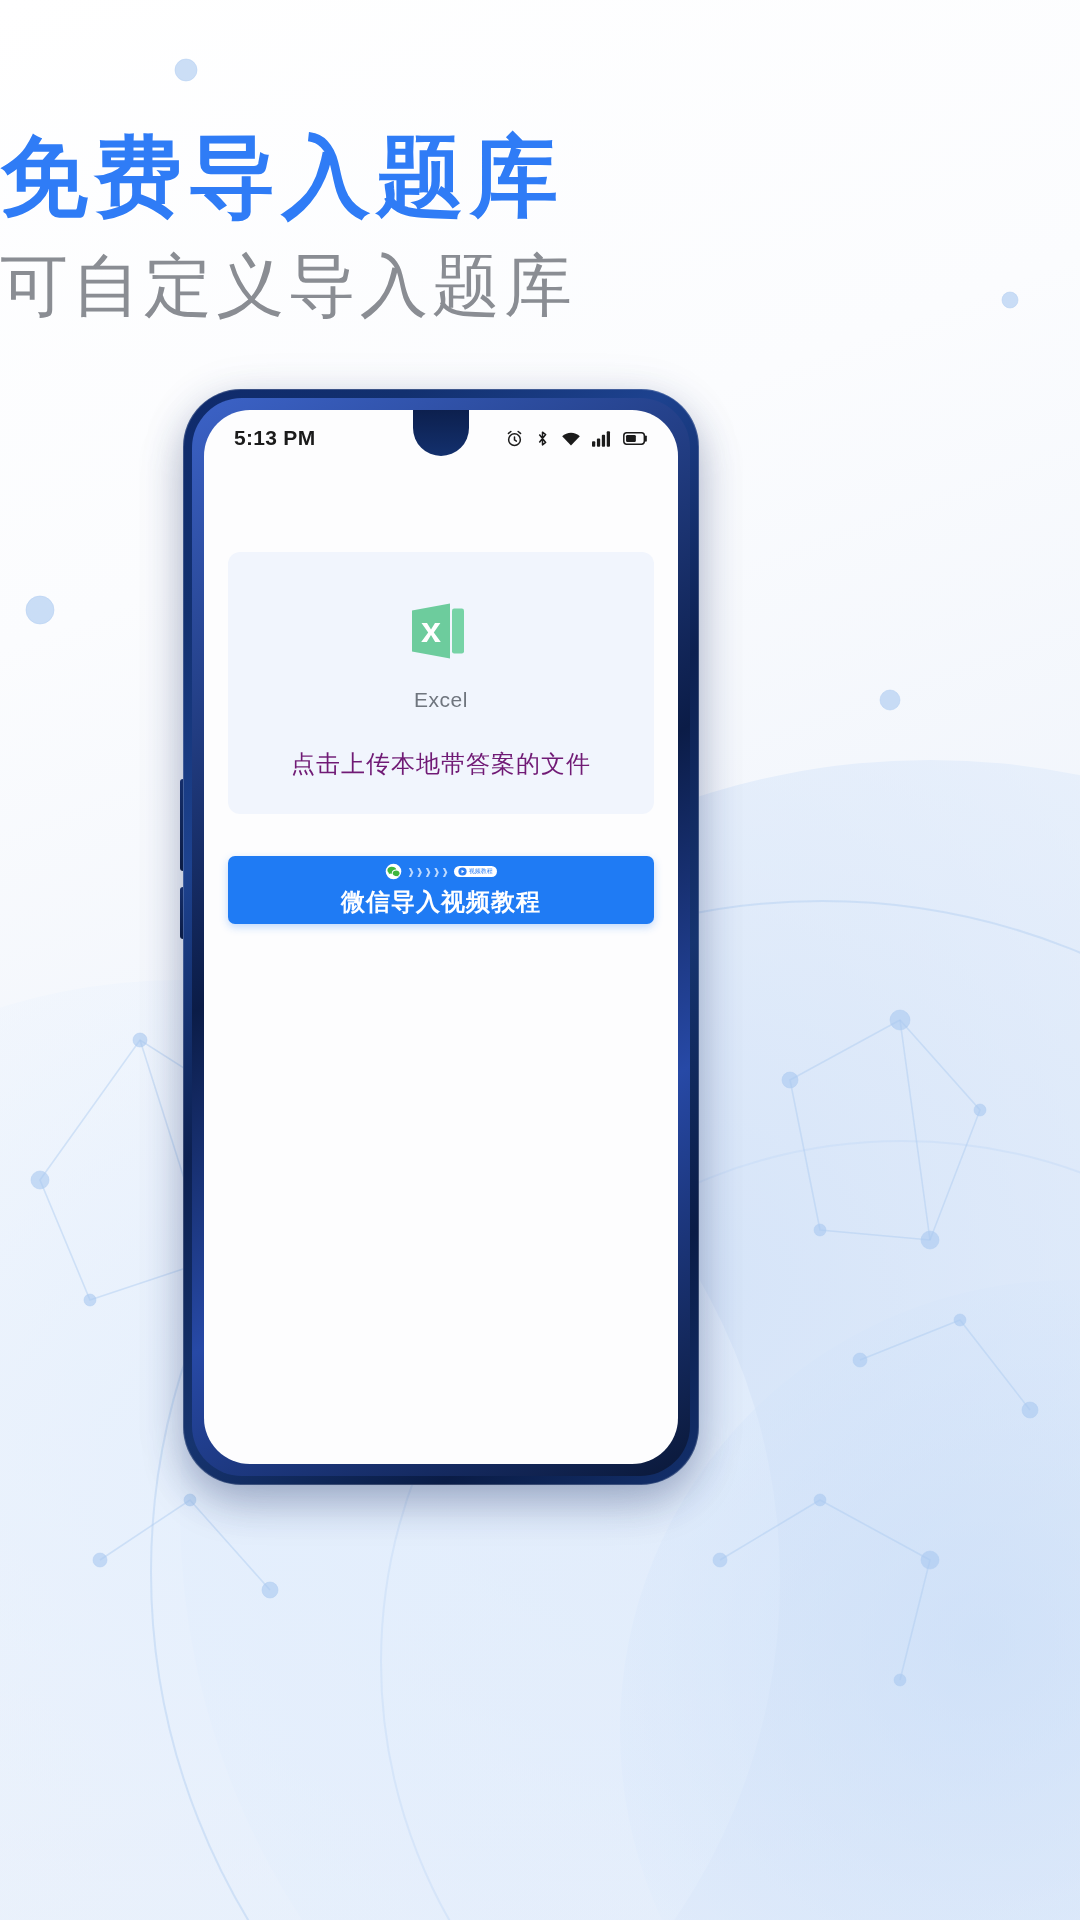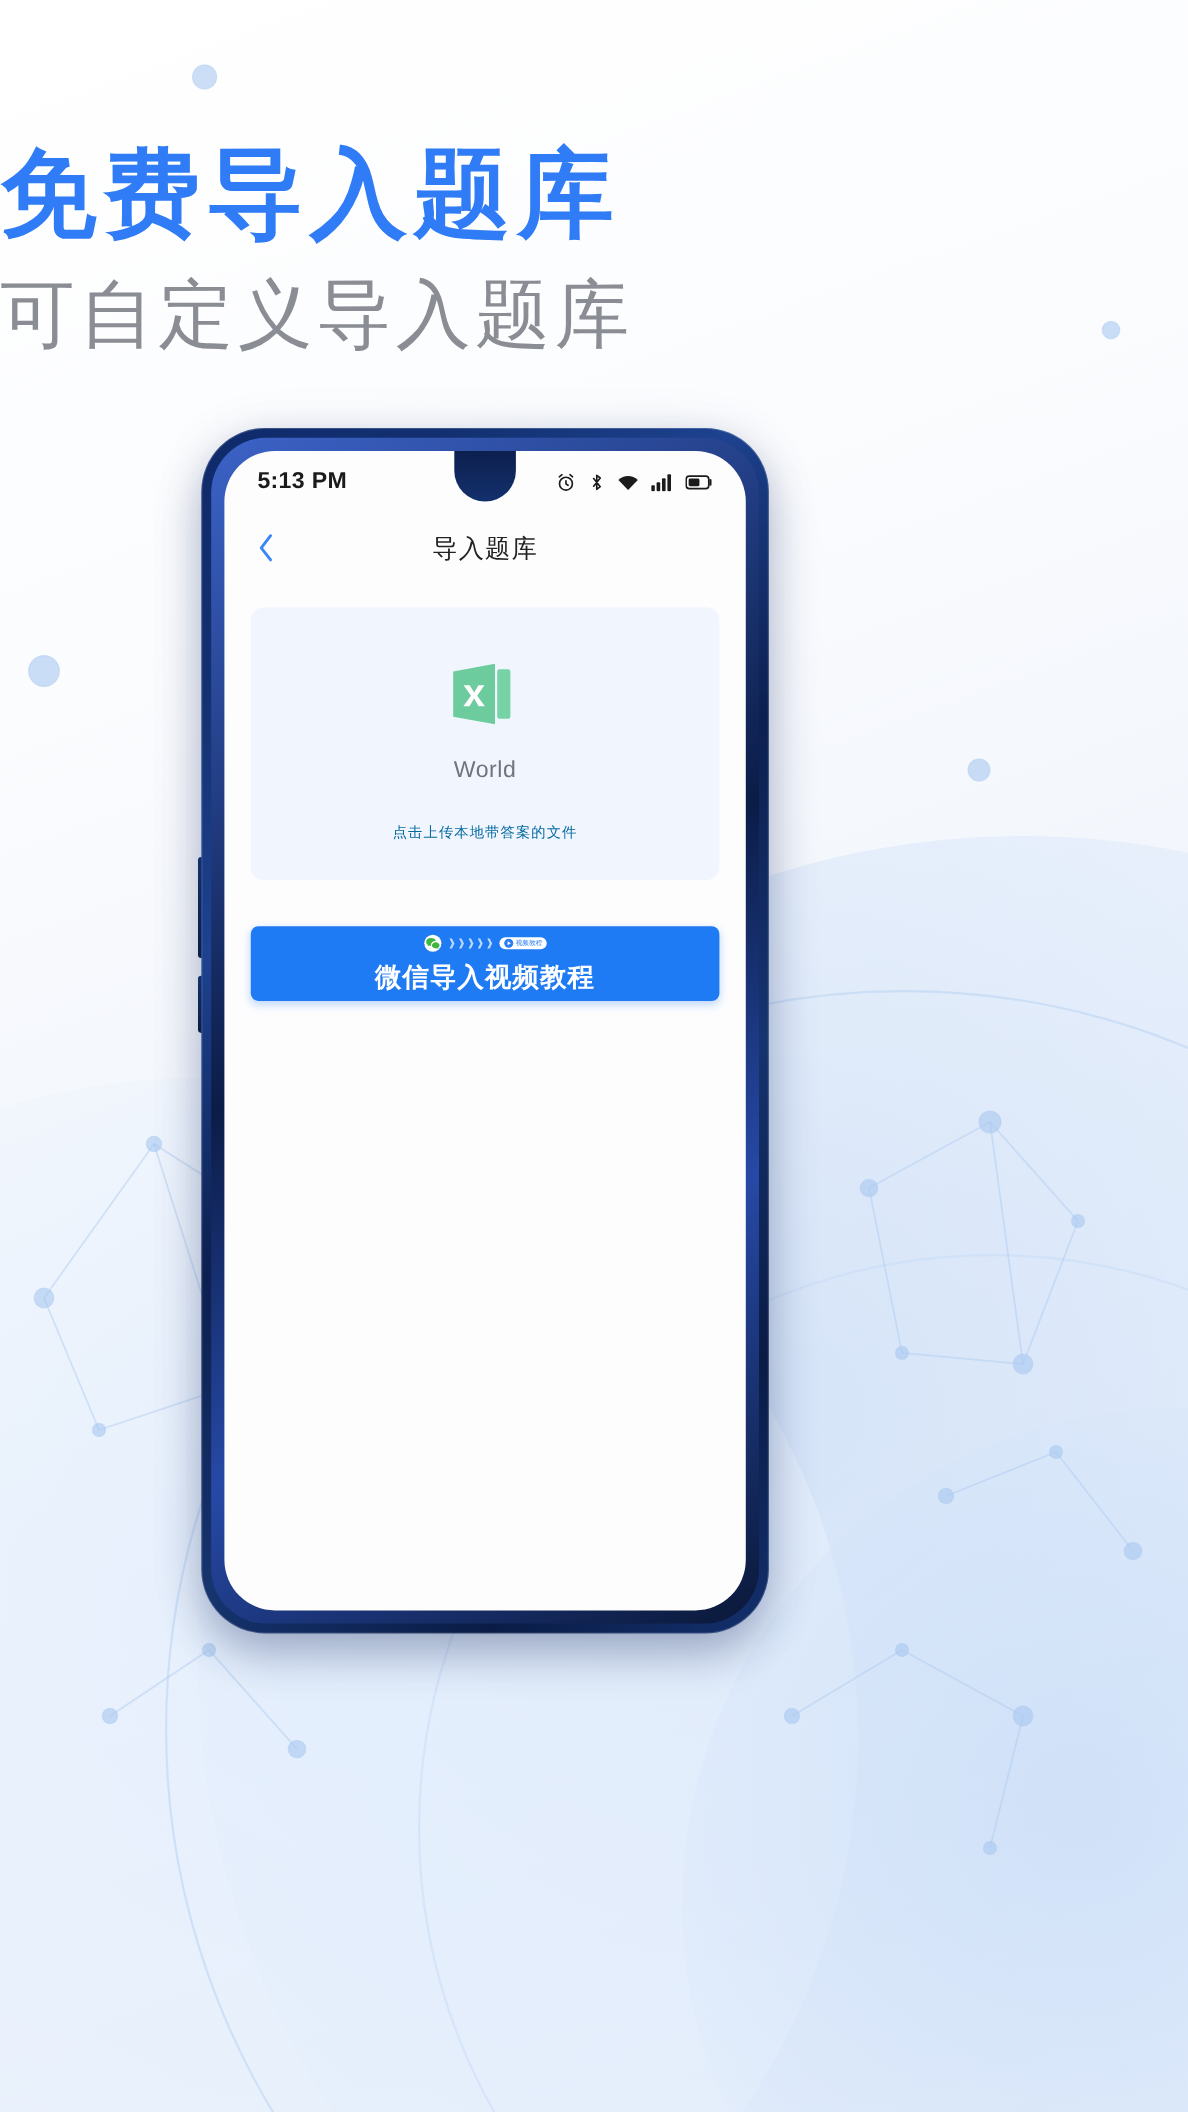--- a/index.html
+++ b/index.html
@@ -93,21 +93,21 @@
   .content{position:absolute;left:0;right:0;top:120px;bottom:0;padding:0 24px;box-sizing:border-box;}
   .upload-card{
     margin-top:22px;background:#f1f5fd;border-radius:12px;
     padding:42px 0 34px;text-align:center;
   }
   .filetypes{display:flex;justify-content:space-around;align-items:flex-end;
      padding:0 26px;}
   .filetype{width:110px;text-align:center;}
   .ft-icon{height:74px;display:flex;align-items:center;justify-content:center;}
   .ft-label{margin-top:20px;font-size:21px;color:#6f757e;letter-spacing:.5px;}
-  .upload-hint{margin-top:36px;font-size:13px;color:#0369a1;letter-spacing:1px;}
+  .upload-hint{margin-top:36px;font-size:24px;color:#701a75;letter-spacing:1px;}
 
   .wechat-btn{
     margin-top:42px;height:68px;border-radius:7px;background:#1f7bf4;
     display:flex;flex-direction:column;align-items:center;justify-content:center;
     box-shadow:0 3px 8px rgba(31,123,244,.28);
   }
   .wechat-row{display:flex;align-items:center;gap:5px;height:18px;}
   .badge{display:inline-flex;align-items:center;gap:2px;background:#fff;border-radius:9px;
      padding:1px 4px;}
   .badge .bt{font-size:6px;color:#2b7df3;}
@@ -208,44 +208,36 @@
             </svg>
 
             <svg width="25" height="15" viewBox="0 0 28 16" fill="none">
               <rect x="0.9" y="1.6" width="23" height="12.8" rx="3.2" stroke="#1b1b1b" stroke-width="1.7"></rect>
               <rect x="3.4" y="4.1" width="11" height="7.8" rx="1.5" fill="#1b1b1b"></rect>
               <path d="M25.6 5.6v4.8" stroke="#1b1b1b" stroke-width="2.2" stroke-linecap="round"></path>
             </svg>
           </div>
         </div>
 
-        <div class="navbar">
-          <div class="back-btn">
-            <svg width="16" height="28" viewBox="0 0 16 28" fill="none" stroke="#3b86f7" stroke-width="2.6" stroke-linecap="round" stroke-linejoin="round">
-              <path d="M12 3L3.5 14 12 25"></path>
-            </svg>
-          </div>
-          <div class="nav-title">导入题库</div>
-        </div>
 
         <div class="content">
 
           <div class="upload-card">
             <div class="filetypes">
 
 
               <div class="filetype">
                 <div class="ft-icon">
                   <svg width="74" height="74" viewBox="0 0 74 74">
                     <path d="M8 16.5 L46 9.5 L46 64.5 L8 57.5 Z" fill="#6dcc9d"></path>
                     <rect x="48" y="14.5" width="12" height="45" rx="2.2" fill="#77d3a6"></rect>
                     <path d="M17.5 29 L23 29 L27 35.6 L31 29 L36.4 29 L29.8 38.6 L36.8 48 L31.2 48 L27 41 L22.8 48 L17.2 48 L24.2 38.6 Z" fill="#ffffff"></path>
                   </svg>
                 </div>
-                <div class="ft-label">World</div>
+                <div class="ft-label">Excel</div>
               </div>
 
 
             </div>
             <div class="upload-hint">点击上传本地带答案的文件</div>
           </div>
 
           <div class="wechat-btn">
             <div class="wechat-row">
               <svg width="17" height="17" viewBox="0 0 24 24">

